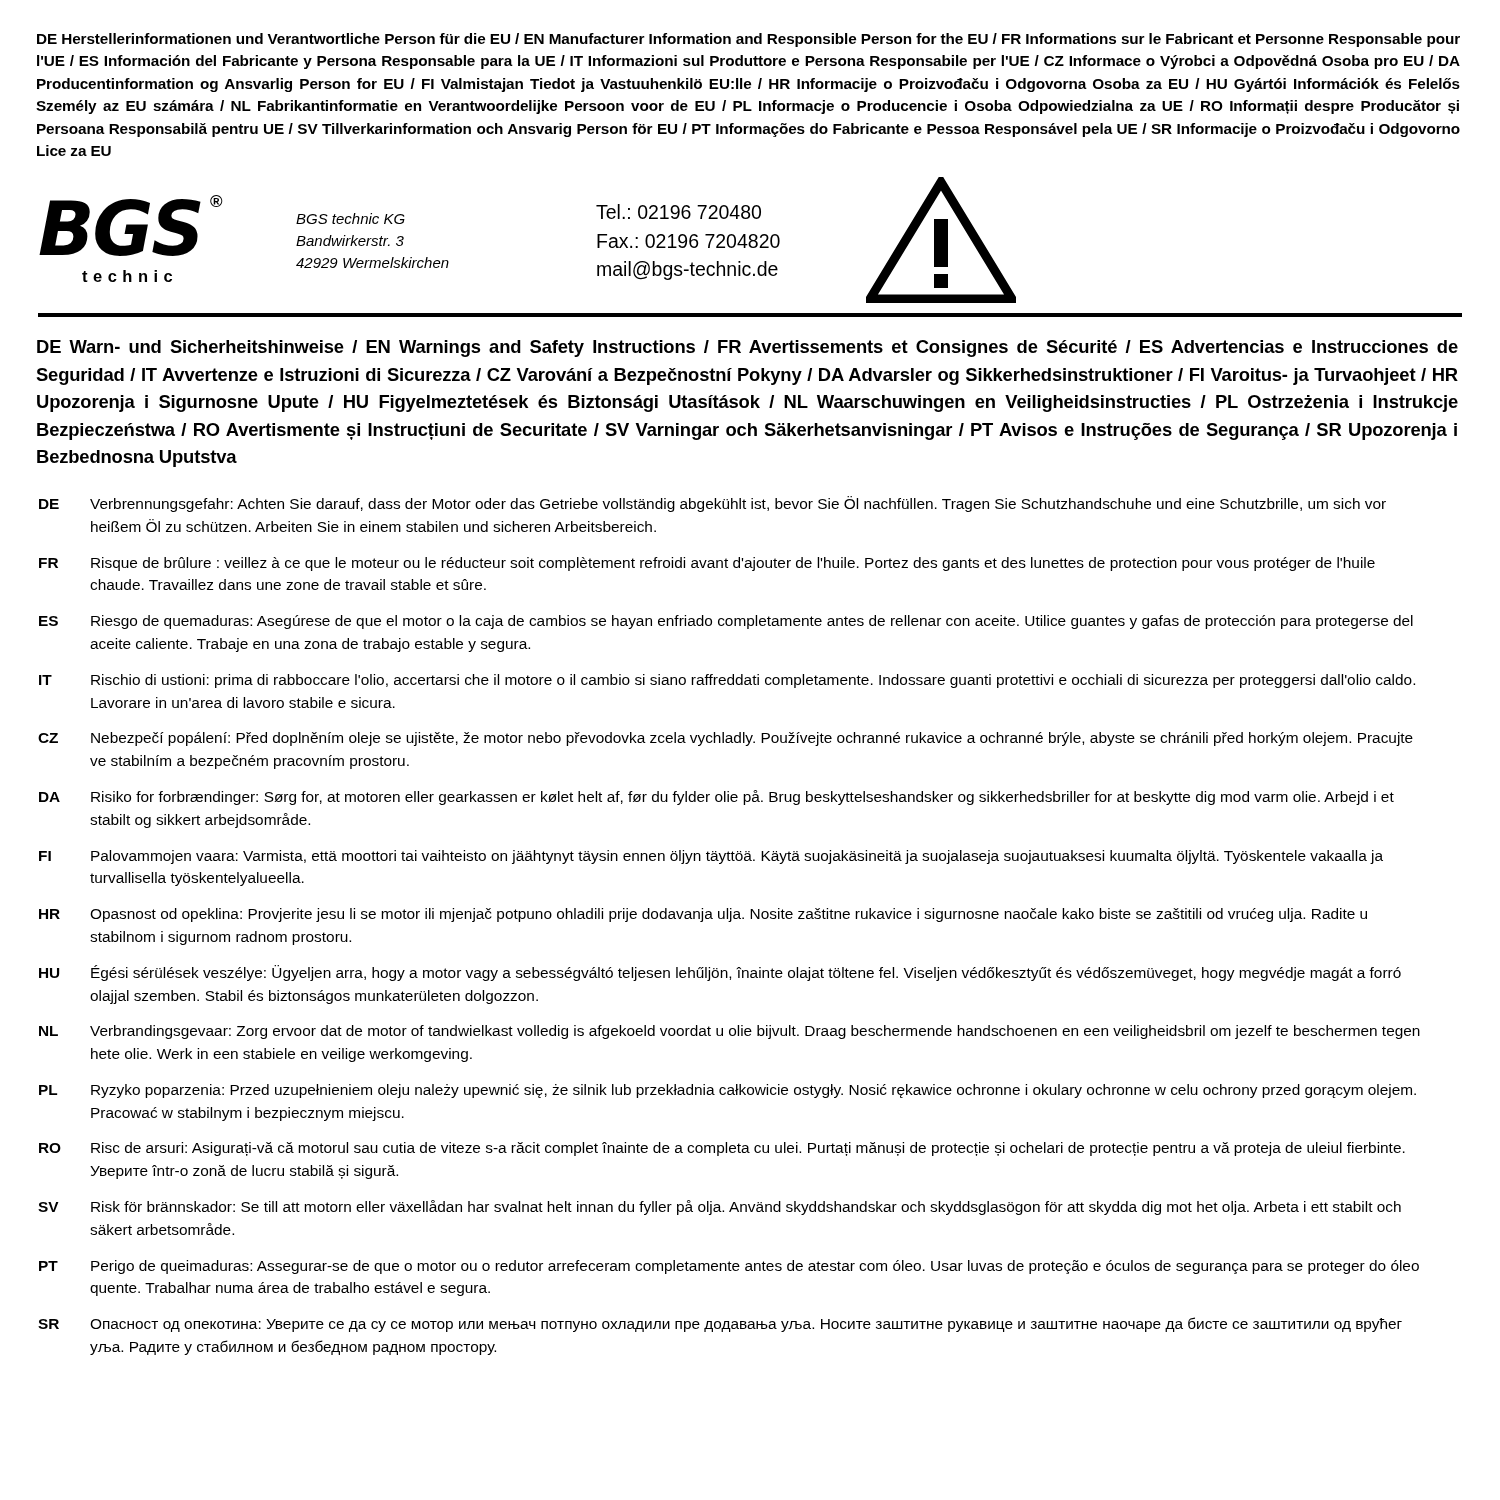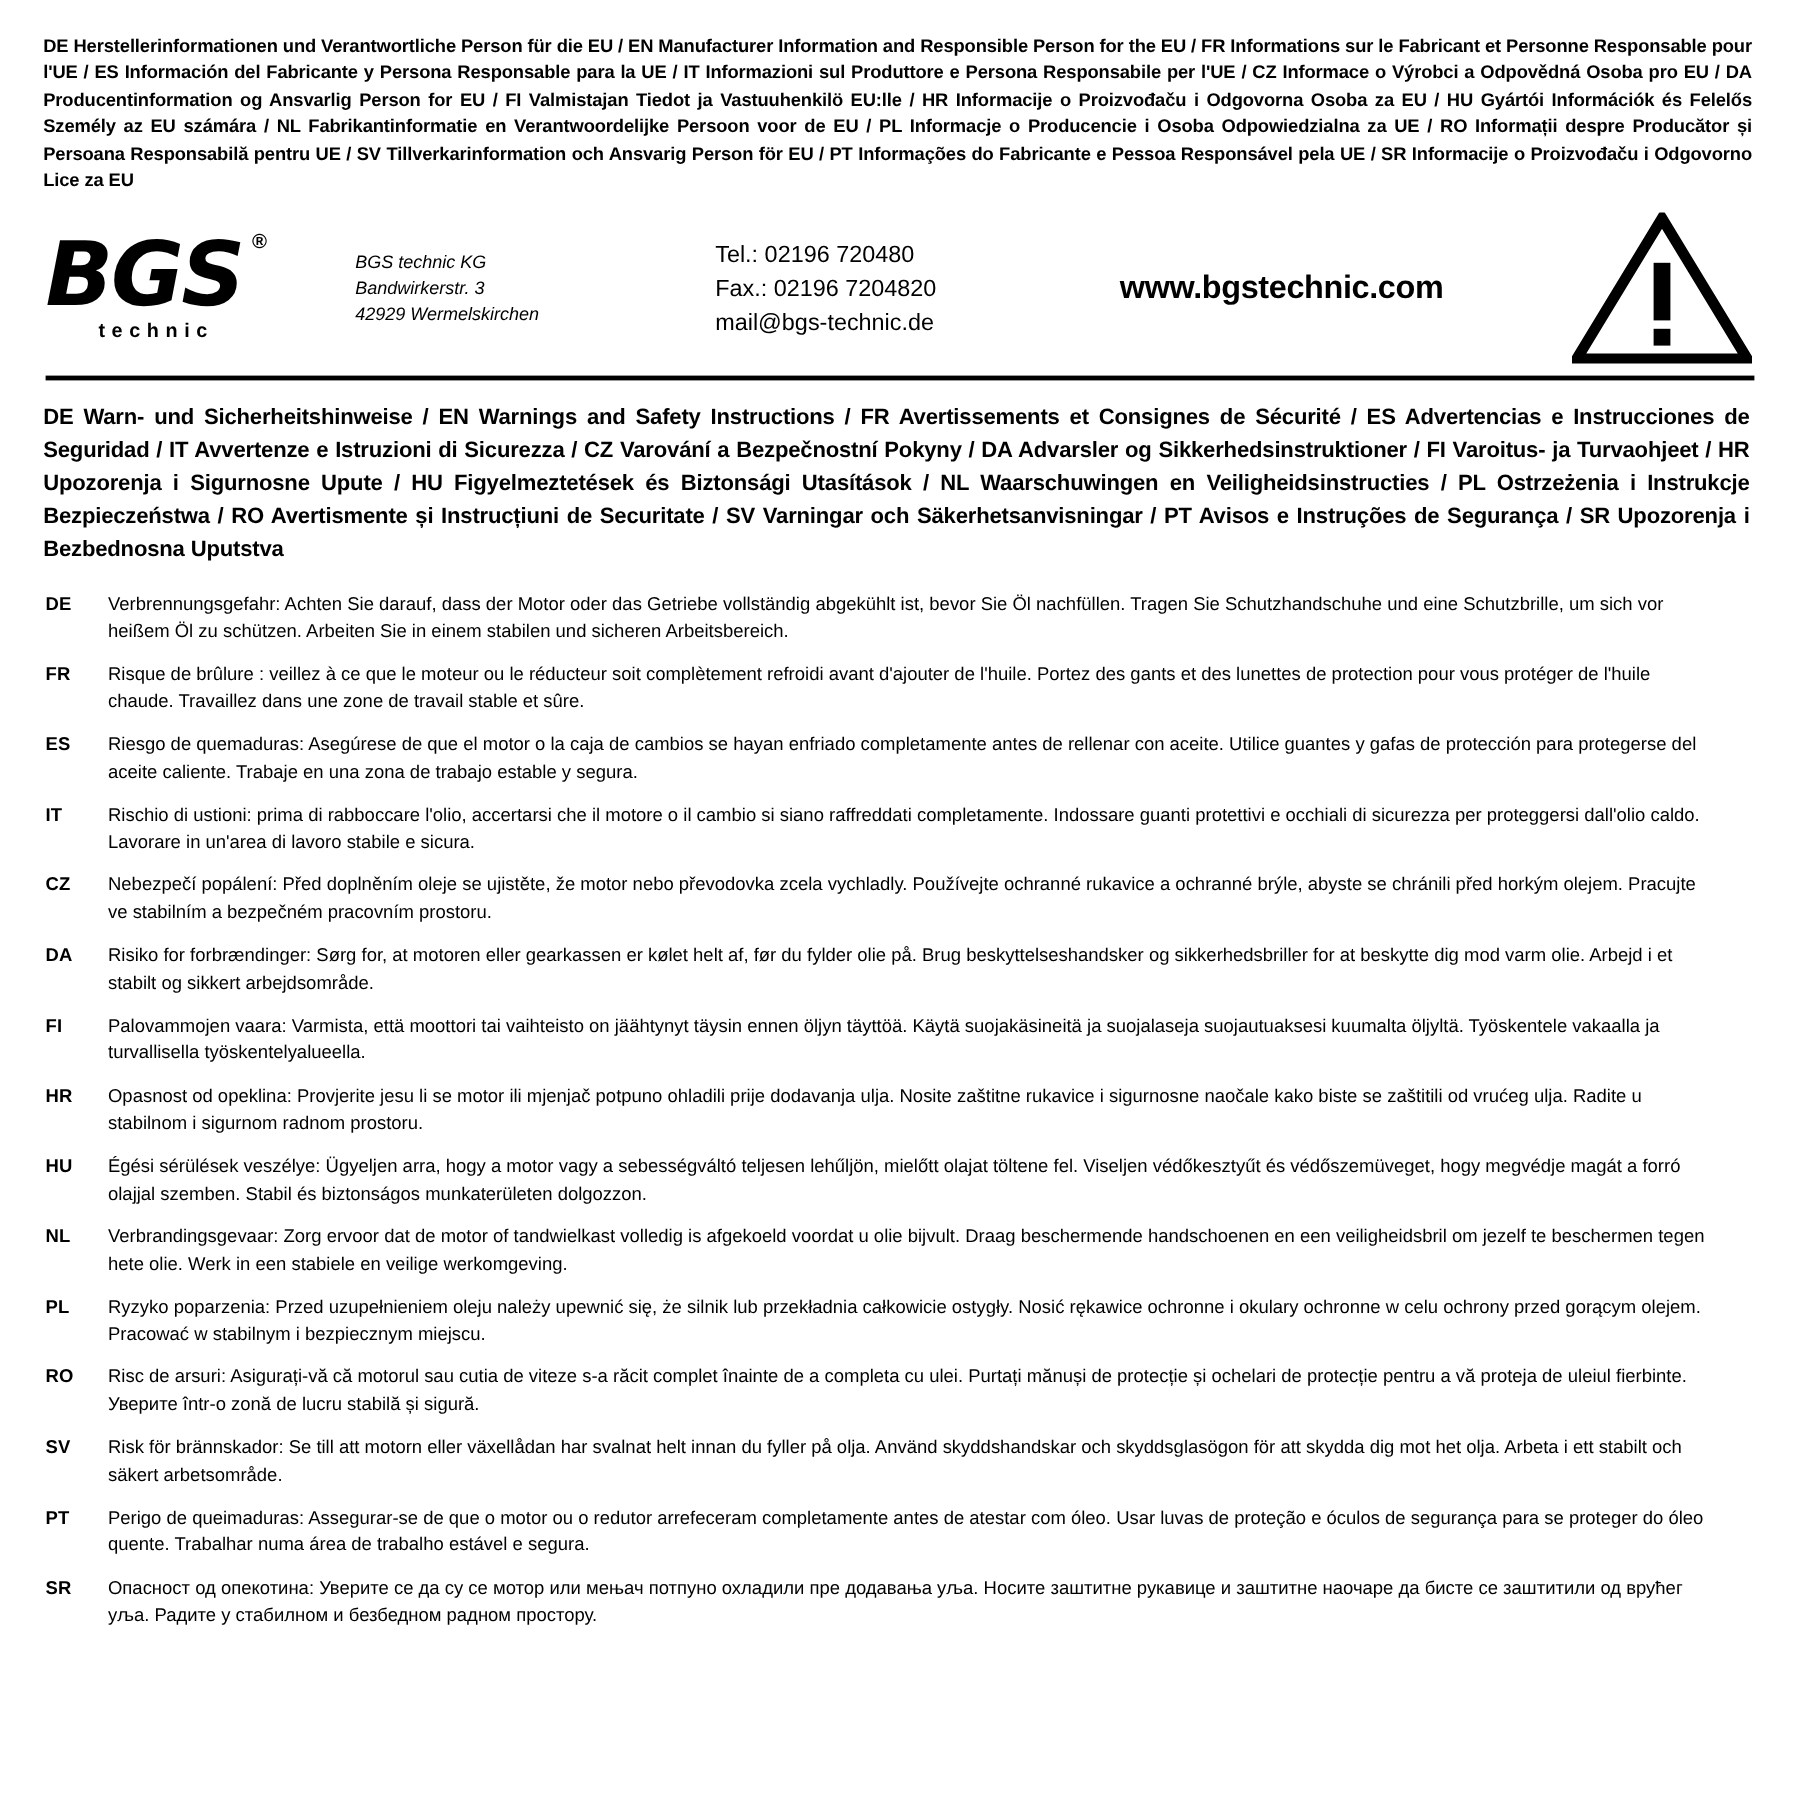--- a/index.html
+++ b/index.html
@@ -163,21 +163,20 @@
       <div>Bandwirkerstr. 3</div>
       <div>42929 Wermelskirchen</div>
     </div>
 
     <div class="contact-block">
       <div>Tel.: 02196 720480</div>
       <div>Fax.: 02196 7204820</div>
       <div>mail@bgs-technic.de</div>
     </div>
 
-    <div class="web-block">www.bgstechnic.com</div>
 
     <div class="warn-tri">
       <svg width="150" height="126" viewBox="0 0 150 126" aria-hidden="true">
         <polygon points="75,5 146,122 4,122" fill="none" stroke="#000" stroke-width="9" stroke-linejoin="miter"></polygon>
         <rect x="68" y="42" width="14" height="48" fill="#000"></rect>
         <rect x="68" y="97" width="14" height="14" fill="#000"></rect>
       </svg>
     </div>
   </div>
 
@@ -223,21 +222,21 @@
       <div class="text">Palovammojen vaara: Varmista, että moottori tai vaihteisto on jäähtynyt täysin ennen öljyn täyttöä. Käytä suojakäsineitä ja suojalaseja suojautuaksesi kuumalta öljyltä. Työskentele vakaalla ja turvallisella työskentelyalueella.</div>
     </div>
 
     <div class="row">
       <div class="code">HR</div>
       <div class="text">Opasnost od opeklina: Provjerite jesu li se motor ili mjenjač potpuno ohladili prije dodavanja ulja. Nosite zaštitne rukavice i sigurnosne naočale kako biste se zaštitili od vrućeg ulja. Radite u stabilnom i sigurnom radnom prostoru.</div>
     </div>
 
     <div class="row">
       <div class="code">HU</div>
-      <div class="text">Égési sérülések veszélye: Ügyeljen arra, hogy a motor vagy a sebességváltó teljesen lehűljön, mielőtt olajat töltene fel. Viseljen védőkesztyűt és védőszemüveget, hogy megvédje magát a forró olajjal szemben. Stabil és biztonságos munkaterületen dolgozzon.</div>
+      <div class="text">Égési sérülések veszélye: Ügyeljen arra, hogy a motor vagy a sebességváltó teljesen lehűljön, înainte olajat töltene fel. Viseljen védőkesztyűt és védőszemüveget, hogy megvédje magát a forró olajjal szemben. Stabil és biztonságos munkaterületen dolgozzon.</div>
     </div>
 
     <div class="row">
       <div class="code">NL</div>
       <div class="text">Verbrandingsgevaar: Zorg ervoor dat de motor of tandwielkast volledig is afgekoeld voordat u olie bijvult. Draag beschermende handschoenen en een veiligheidsbril om jezelf te beschermen tegen hete olie. Werk in een stabiele en veilige werkomgeving.</div>
     </div>
 
     <div class="row">
       <div class="code">PL</div>
       <div class="text">Ryzyko poparzenia: Przed uzupełnieniem oleju należy upewnić się, że silnik lub przekładnia całkowicie ostygły. Nosić rękawice ochronne i okulary ochronne w celu ochrony przed gorącym olejem. Pracować w stabilnym i bezpiecznym miejscu.</div>

